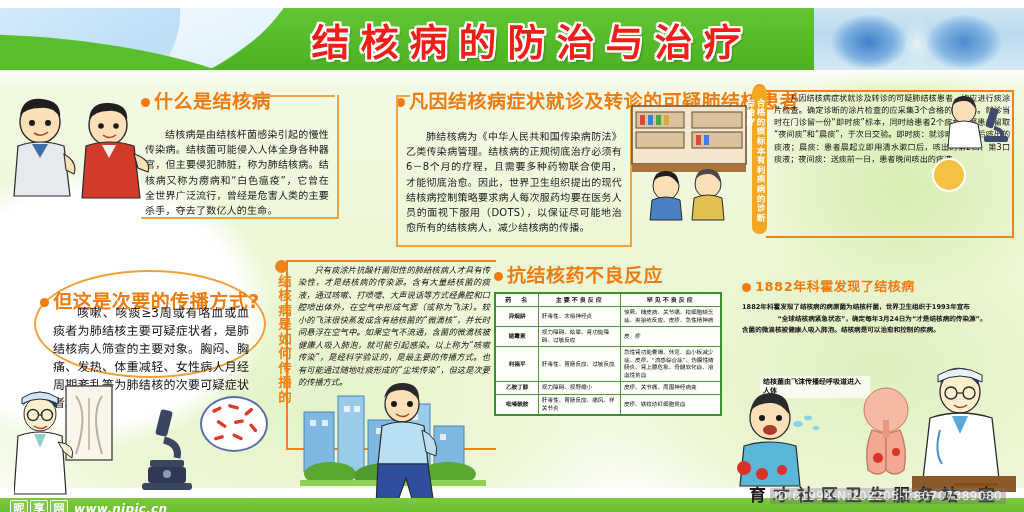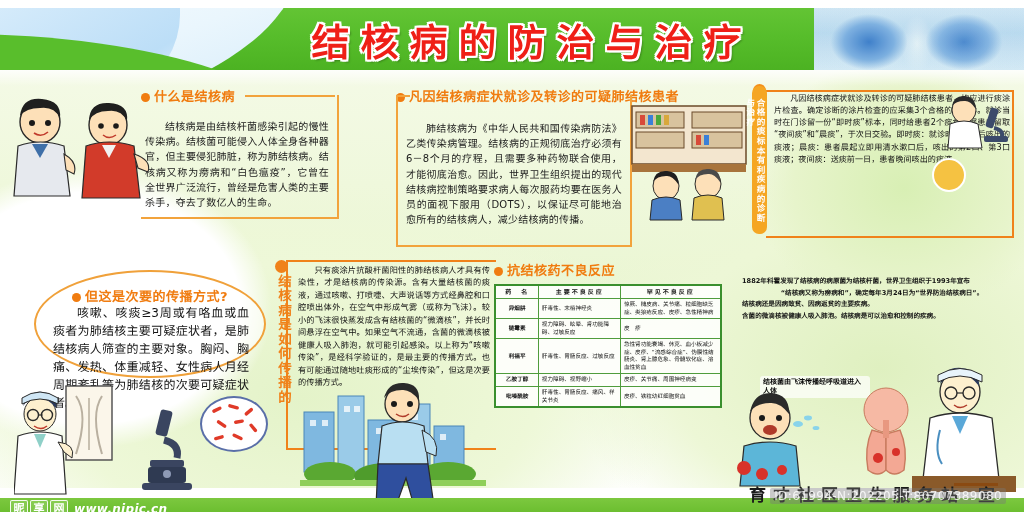--- a/index.html
+++ b/index.html
@@ -68,21 +68,21 @@
       3px 3px 2px rgba(0,0,0,.25);
     z-index:4;
     padding-left:40px;box-sizing:border-box;
   }
   .header-bottom-fade{
     position:absolute;left:0;top:62px;width:1024px;height:16px;
     background:linear-gradient(180deg,rgba(255,255,255,.85) 0%,rgba(255,255,255,0) 100%);
   }
   
   .sec-title{
-    font-size:13px;font-weight:bold;color:#f07c10;white-space:nowrap;
+    font-size:19px;font-weight:bold;color:#f07c10;white-space:nowrap;
     letter-spacing:.5px;
   }
   .sec-title .dot{
     display:inline-block;width:9px;height:9px;border-radius:50%;
     background:#f07c10;margin-right:4px;vertical-align:middle;
   }
   .body-txt{
     font-size:10px;line-height:1.52;color:#1b1b1b;text-align:justify;
     letter-spacing:.2px;
   }
@@ -158,21 +158,21 @@
     position:absolute;left:2px;top:14px;width:17px;
     writing-mode:vertical-rl;text-orientation:upright;
     font-size:13.5px;font-weight:bold;color:#f0821a;line-height:1.08;
     letter-spacing:1px;
   }
   .sec5 .vdot{
     position:absolute;left:3px;top:0px;width:13px;height:13px;border-radius:50%;background:#f0821a;
   }
   .sec5 .txt{
     position:absolute;left:26px;top:4px;width:192px;
-    font-size:8.2px;line-height:1.52;color:#111;text-align:justify;
+    font-size:8.2px;line-height:1.52;color:#111;text-align:justify;font-style:italic;
   }
   
   .sec6{position:absolute;left:494px;top:252px;width:232px;}
   .sec6 .t{margin-bottom:5px;}
   table.drugs{
     border-collapse:collapse;width:228px;
     background:rgba(255,255,255,.85);
     border:2px solid #3a8f2e;
   }
   table.drugs th,table.drugs td{
@@ -480,24 +480,26 @@
         <tr>
           <td class="name">吡嗪酰胺</td>
           <td class="main">肝毒性、胃肠反应、痛风、样关节炎</td>
           <td class="rare">皮疹、铁粒幼红细胞贫血</td>
         </tr>
       </tbody>
     </table>
   </div>
 
   <div class="sec7">
+    <div class="t sec-title">
+      <span class="dot"></span><span>1882年科霍发现了结核病</span>
+    </div>
     <div class="lines">
       <div>1882年科霍发现了结核病的病原菌为结核杆菌，世界卫生组织于1993年宣布</div>
-      <div class="c">“结核病又称为痨病和”，确定每年3月24日为“世界防治结核病日”。</div>
-      <div>结核病还是因病致贫、因病返贫的主要疾病。</div>
+      <div class="c">“全球结核病紧急状态”，确定每年3月24日为“才是结核病的传染源”。</div>
       <div>含菌的微滴核被健康人吸入肺泡。结核病是可以治愈和控制的疾病。</div>
     </div>
   </div>
 
   <div class="bubble">结核菌由飞沫传播经呼吸道进入人体</div>
 
   <div class="ill kids">
     <svg width="96" height="104" viewBox="0 0 96 104">
       <ellipse cx="34" cy="34" rx="20" ry="21" fill="#fde0b8" stroke="#2a2a2a" stroke-width="1.3"></ellipse>
       <path d="M14 28 Q18 8 36 9 Q54 11 53 30 Q44 18 34 19 Q20 19 14 28Z" fill="#2a2a2a"></path>

